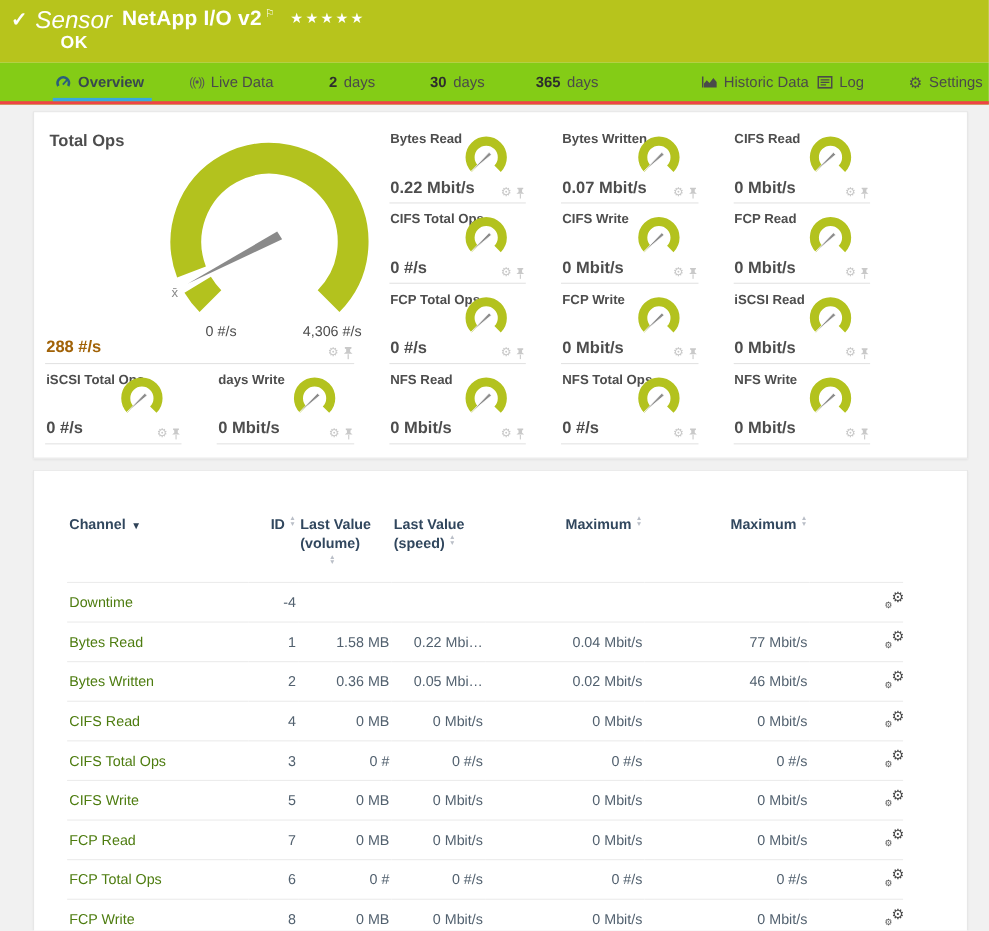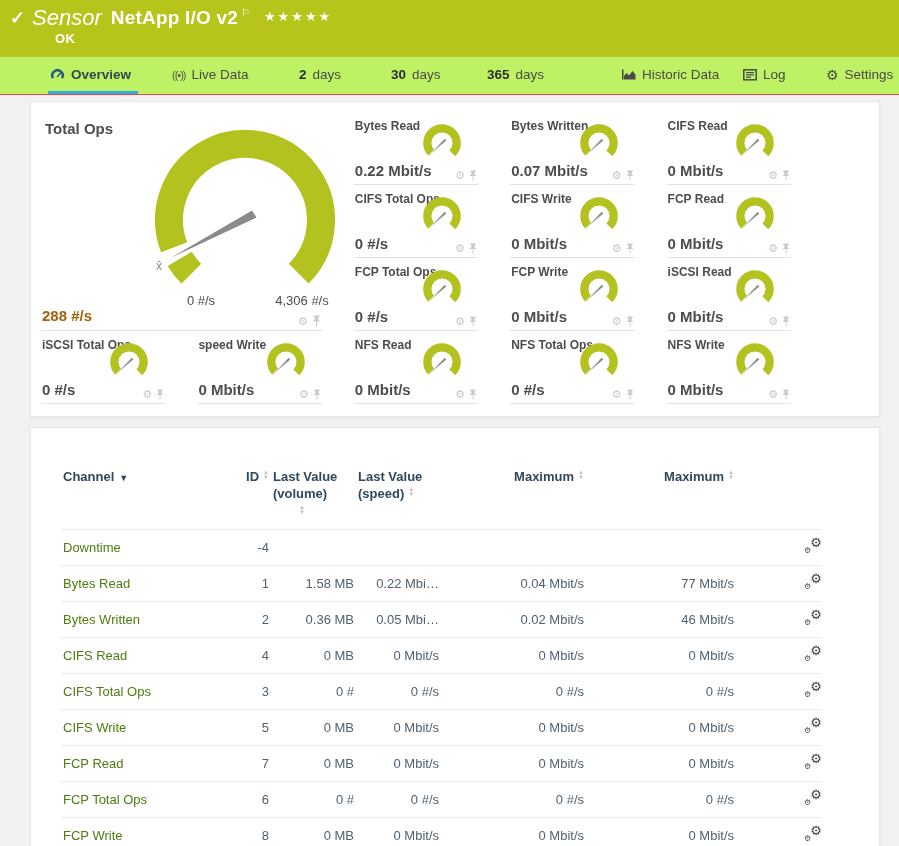--- a/index.html
+++ b/index.html
@@ -15,36 +15,36 @@
   }
   .topbar-row1 {
     position: absolute; left: 10px; top: 7px;
     display: flex; align-items: flex-start;
   }
   .check-icon { font-size: 18px; font-weight: bold; margin-right: 7px; line-height: 22px; }
   .sensor-kind { font-style: italic; font-size: 22px; line-height: 22px; margin-right: 9px; font-weight: 400; }
   .sensor-title { font-size: 19px; font-weight: bold; line-height: 22px; letter-spacing: 0.2px; }
   .flag-icon { font-size: 10px; vertical-align: top; margin-left: 3px; line-height: 12px; display: inline-block; }
   .stars { font-size: 13px; letter-spacing: 2px; margin-left: 14px; line-height: 20px; }
-  .status-ok { position: absolute; left: 55px; top: 31px; font-size: 13px; font-weight: bold; letter-spacing: 0.4px; }
+  .status-ok { position: absolute; left: 55px; top: 31px; font-size: 16px; font-weight: bold; letter-spacing: 0.4px; }
 
   
   .tabbar {
-    position: relative; height: 38px; background: #bef264;
-    border-bottom: 1px solid #ef4444; font-size: 13.5px; color: #4a4a4a;
+    position: relative; height: 38px; background: #84cc16;
+    border-bottom: 3px solid #ef4444; font-size: 13.5px; color: #4a4a4a;
   }
   .tab { position: absolute; top: 10px; display: flex; align-items: center; gap: 6px; cursor: pointer; white-space: nowrap; }
   .tab .num { font-weight: bold; color: #2d2d2d; }
   .tab-overview { left: 50px; color: #37474f; font-weight: bold; }
   .tab-underline { position: absolute; left: 48px; bottom: 0; width: 90px; height: 3px; background: #38a9df; }
   .tab-live { left: 172px; }
   .tab-2d { left: 299px; }
   .tab-30d { left: 391px; }
   .tab-365d { left: 487px; }
-  .tab-historic { left: 622px; }
+  .tab-historic { left: 638px; }
   .tab-log { left: 743px; }
   .tab-settings { left: 826px; }
   .broadcast-glyph { font-size: 11px; letter-spacing: -1px; color: #555; }
   .gear-glyph { font-size: 14px; color: #4a4a4a; line-height: 14px; }
 
   
   .panel {
     background: #fff; margin-left: 30px; margin-right: 19px;
     border: 1px solid #e7e7e7; box-shadow: 0 1px 2px rgba(0,0,0,0.06);
   }
@@ -337,21 +337,21 @@
       <div class="tile-value">0 #/s</div>
       <span class="tile-icons">
           <span class="mini-gear">⚙</span>
           <svg class="pin-svg" width="8" height="11" viewBox="0 0 9 12">
             <path d="M1.5 0.5 h6 v1.3 l-1.2 0.6 v2.4 l2.2 1.8 H0.5 l2.2 -1.8 V2.4 L1.5 1.8 Z" fill="#c9c9c9"></path>
             <rect x="4" y="7" width="1.1" height="4.6" fill="#c9c9c9"></rect>
           </svg>
         </span>
     </div>
     <div class="tile" style="grid-column:2;grid-row:4">
-      <div class="tile-label">speed Write</div>
+      <div class="tile-label">days Write</div>
       <svg class="mini-gauge" viewBox="-24 -24 48 48">
           <path class="arc" d="M -11.3 11.3 A 16 16 0 1 1 11.3 11.3"></path>
           <polygon class="ndl" points="-15.7,14.7 5.1,-2.6 2.9,-4.9"></polygon>
         </svg>
       <div class="tile-value">0 Mbit/s</div>
       <span class="tile-icons">
           <span class="mini-gear">⚙</span>
           <svg class="pin-svg" width="8" height="11" viewBox="0 0 9 12">
             <path d="M1.5 0.5 h6 v1.3 l-1.2 0.6 v2.4 l2.2 1.8 H0.5 l2.2 -1.8 V2.4 L1.5 1.8 Z" fill="#c9c9c9"></path>
             <rect x="4" y="7" width="1.1" height="4.6" fill="#c9c9c9"></rect>

